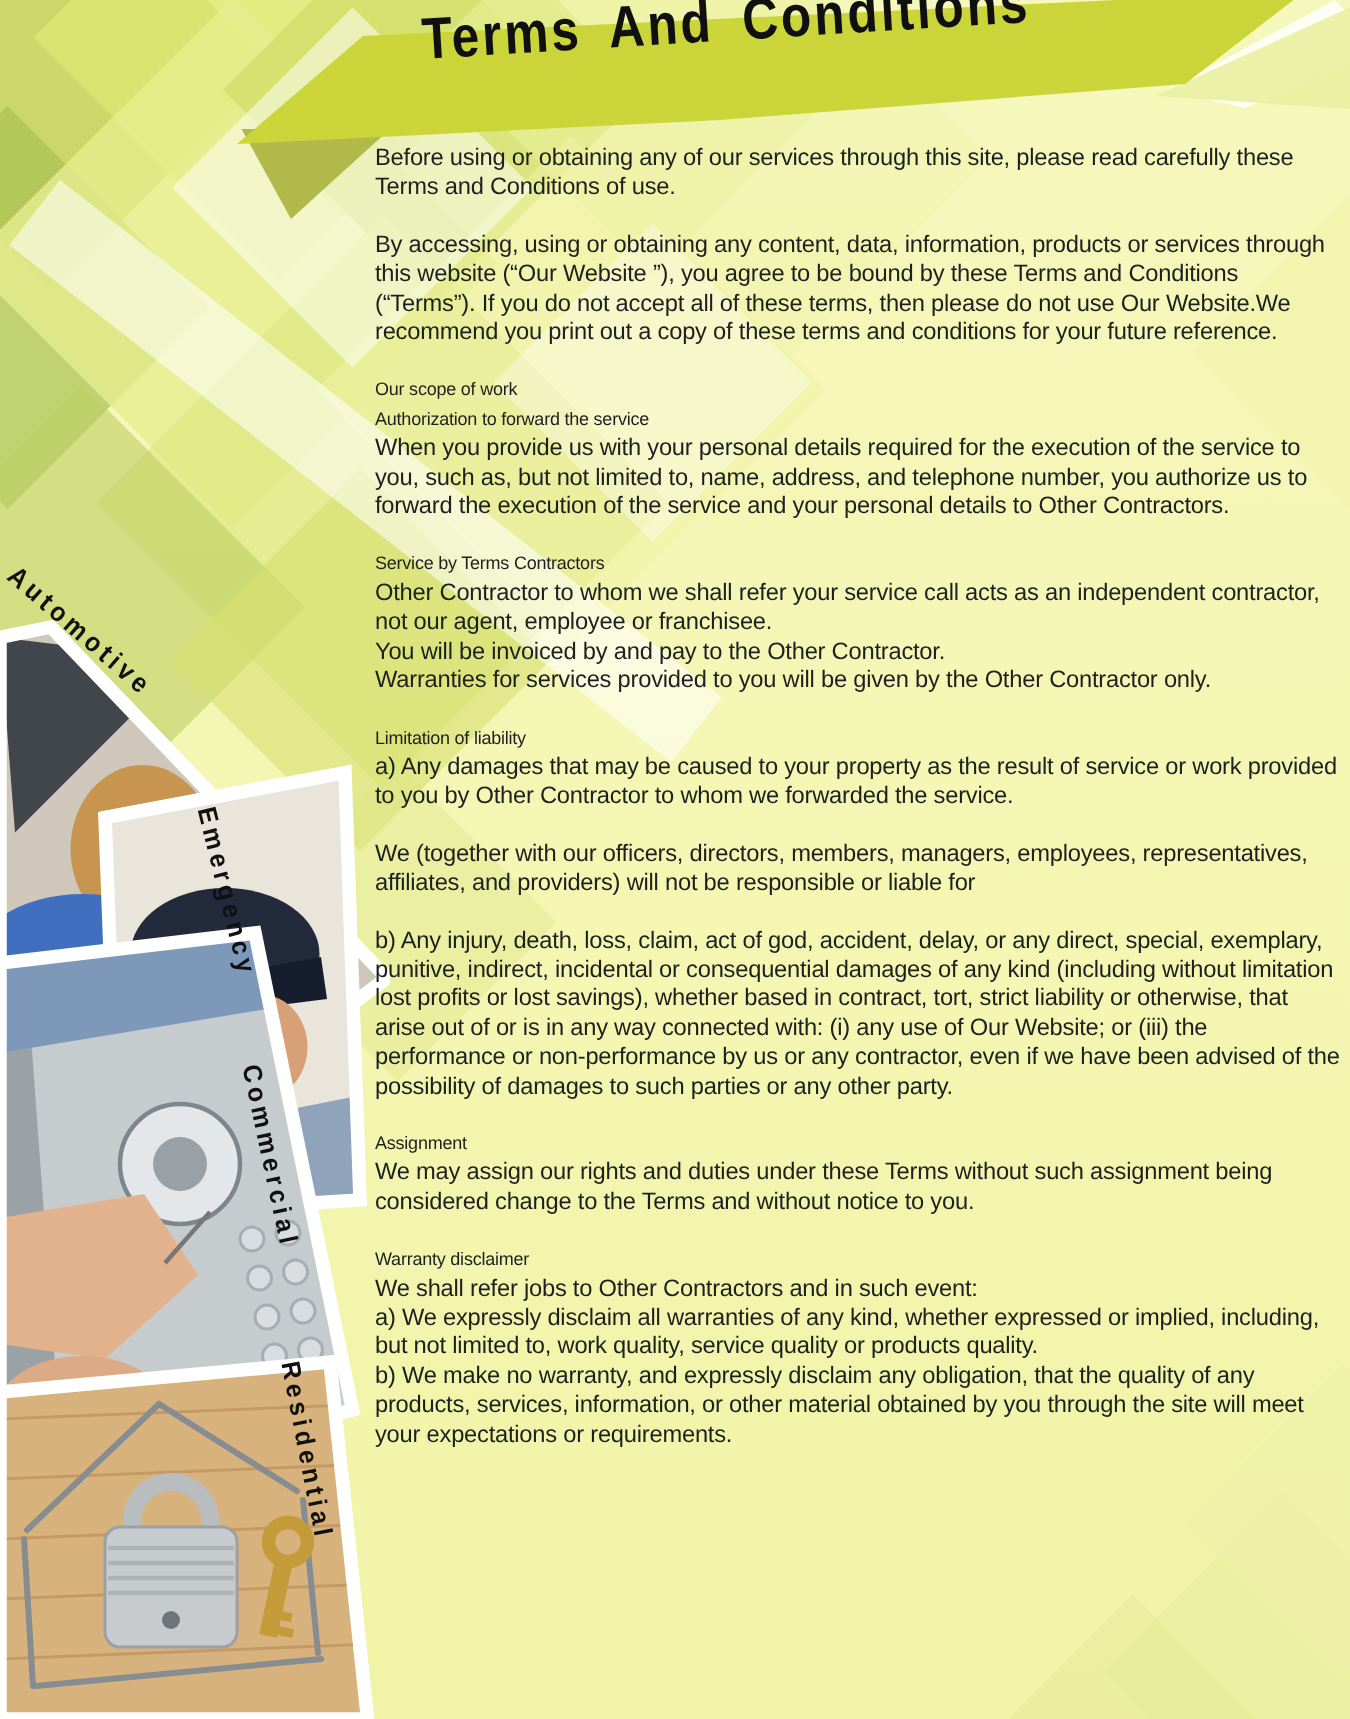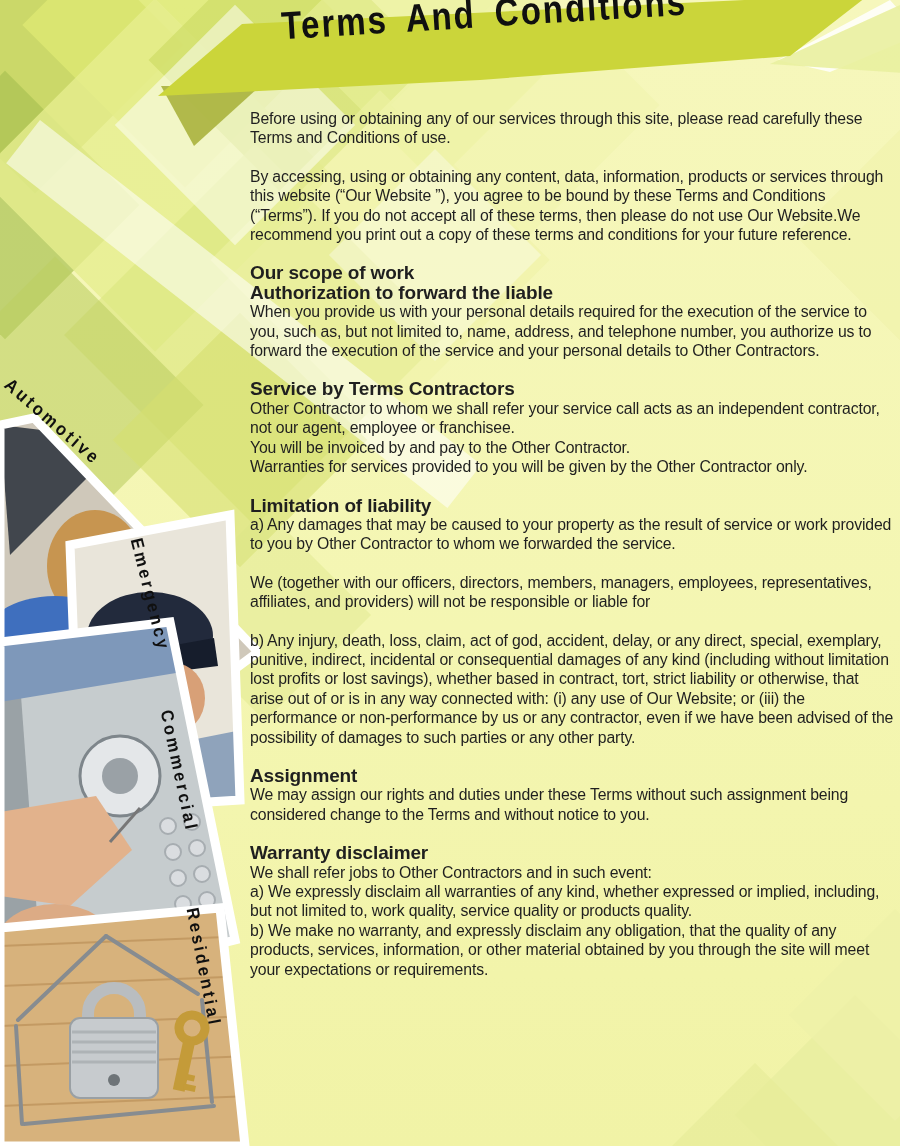--- a/index.html
+++ b/index.html
@@ -48,23 +48,23 @@
   
   .collage{position:absolute;left:0;top:380px;width:260px;height:766px;}
   .side-label{position:absolute;font-weight:700;color:#101010;white-space:nowrap;
           font-size:16.5px;letter-spacing:3px;transform-origin:left top;}
   .lbl-automotive {left:14px;  top:374px;transform:rotate(41deg) scaleY(1.1);}
   .lbl-emergency  {left:146px; top:536px;transform:rotate(76deg) scaleY(1.06);}
   .lbl-commercial {left:176px; top:708px;transform:rotate(78deg) scaleY(1.06);}
   .lbl-residential{left:202px; top:906px;transform:rotate(79deg) scaleY(1.06);}
 
   
-  main.terms{position:absolute;left:250px;top:109px;width:645px;color:#1f1f1f;
+  main.terms{position:absolute;left:250px;top:96px;width:645px;color:#1f1f1f;
           font-size:15.8px;line-height:19.4px;letter-spacing:-0.15px;}
-  main.terms h2{font-size:19px;font-weight:700;margin:0;line-height:19.4px;}
+  main.terms h2{font-size:12px;font-weight:400;margin:0;line-height:19.4px;}
   main.terms p{margin:0 0 19px 0;white-space:pre-line;}
   main.terms section:last-child p:last-child{margin-bottom:0;}
 </style>
 </head>
 <body>
 
 <div class="stage">
 
   <div class="diamond d1"></div>
   <div class="diamond d2"></div>
@@ -204,21 +204,21 @@
 
   <main class="terms">
       <section>
         <p>Before using or obtaining any of our services through this site, please read carefully these Terms and Conditions of use.</p>
         <p>By accessing, using or obtaining any content, data, information, products or services through this website (“Our Website ”), you agree to be bound by these Terms and Conditions (“Terms”). If you do not accept all of these terms, then please do not use Our Website.We recommend you print out a copy of these terms and conditions for your future reference.</p>
       </section>
       <section>
         <h2>Our scope of work</h2>
       </section>
       <section>
-        <h2>Authorization to forward the liable</h2>
+        <h2>Authorization to forward the service</h2>
         <p>When you provide us with your personal details required for the execution of the service to you, such as, but not limited to, name, address, and telephone number, you authorize us to forward the execution of the service and your personal details to Other Contractors.</p>
       </section>
       <section>
         <h2>Service by Terms Contractors</h2>
         <p>Other Contractor to whom we shall refer your service call acts as an independent contractor, not our agent, employee or franchisee.
 You will be invoiced by and pay to the Other Contractor.
 Warranties for services provided to you will be given by the Other Contractor only.</p>
       </section>
       <section>
         <h2>Limitation of liability</h2>

